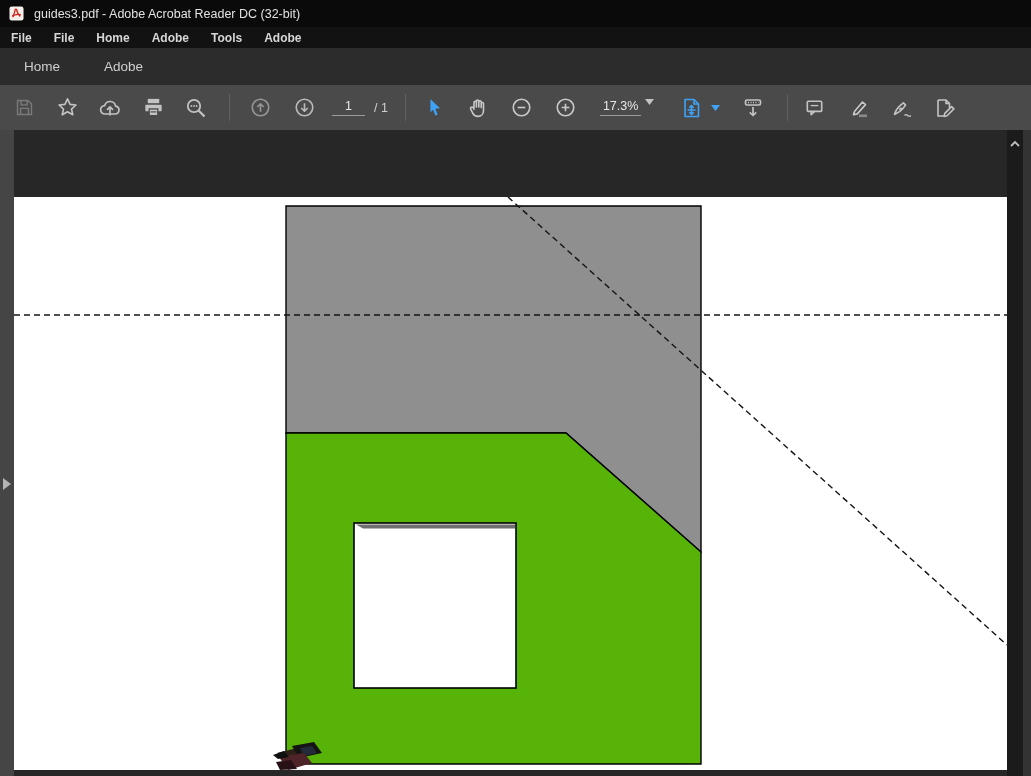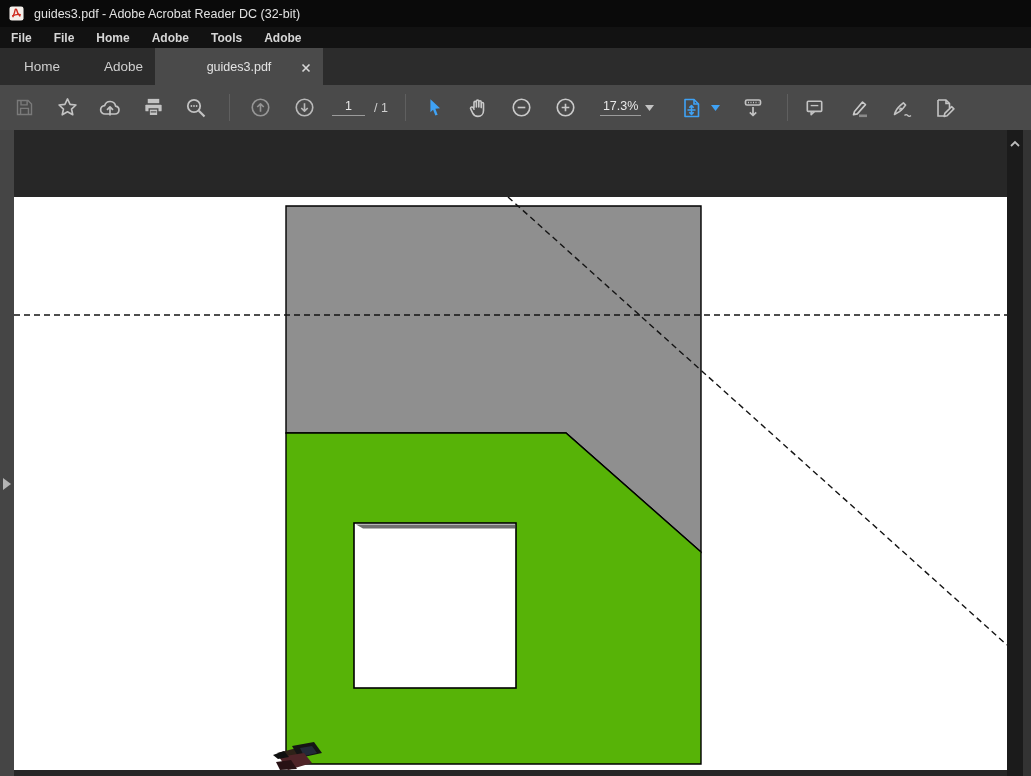--- a/index.html
+++ b/index.html
@@ -23,21 +23,21 @@
   .doc-tab .tab-label { color:#e3e3e3; font-size:12.5px; }
   .doc-tab .close { position:absolute; right:11px; top:12px; width:12px; height:12px; }
 
   
   .toolbar { height:45px; background:#4a4a4a; display:flex; align-items:center; padding-left:12px; }
   .tbi { width:24px; height:24px; display:flex; align-items:center; justify-content:center; flex:0 0 auto; }
   .sep { width:1px; height:27px; background:#5f5f5f; flex:0 0 auto; }
   .page-field { width:33px; text-align:center; color:#e8e8e8; font-size:12.5px;
     border-bottom:1px solid #9b9b9b; padding-bottom:2px; }
   .page-total { color:#cfcfcf; font-size:12.5px; }
-  .zoom-field { display:flex; align-items:center; gap:4px; }
+  .zoom-field { display:flex; gap:4px; }
   .zoom-value { color:#e8e8e8; font-size:12.5px; border-bottom:1px solid #9b9b9b; padding:0 3px 2px 3px; }
 
   
   .docarea { position:absolute; top:130px; left:0; right:0; bottom:0; background:#272727; }
   .leftstrip { position:absolute; left:0; top:0; width:14px; height:100%; background:#454545; }
   .expand-arrow { position:absolute; left:3px; top:348px; width:0; height:0;
     border-top:6px solid transparent; border-bottom:6px solid transparent; border-left:8px solid #b4b4b4; }
   .canvas { position:absolute; left:14px; top:0; width:993px; height:100%; background:#272727; }
   .pdf-page { position:absolute; left:14px; top:67px; width:993px; height:573px; background:#ffffff; }
   .scrollbar { position:absolute; right:8px; top:0; width:16px; height:100%; background:#1b1b1b; }
@@ -65,28 +65,20 @@
     <span class="menu-item">File</span>
     <span class="menu-item">Home</span>
     <span class="menu-item">Adobe</span>
     <span class="menu-item">Tools</span>
     <span class="menu-item">Adobe</span>
   </div>
 
   <div class="tabrow">
     <span class="tab-btn" style="margin-left:2px">Home</span>
     <span class="tab-btn">Adobe</span>
-    <div class="doc-tab">
-      <span class="tab-label">guides3.pdf</span>
-      <span class="close">
-        <svg width="12" height="12" viewBox="0 0 12 12">
-            <path d="M2.5 2.5l7 7M9.5 2.5l-7 7" stroke="#d8d8d8" stroke-width="1.6"></path>
-          </svg>
-      </span>
-    </div>
   </div>
 
   <div class="toolbar">
     <span class="tbi">
       <svg width="21" height="21" viewBox="0 0 24 24" fill="none" stroke="#7a7a7a" stroke-width="1.6">
           <path d="M4 4h12l4 4v12H4z"></path>
           <path d="M8 4v5h7V4"></path>
           <path d="M7.5 20v-7h9v7"></path>
         </svg>
     </span>

